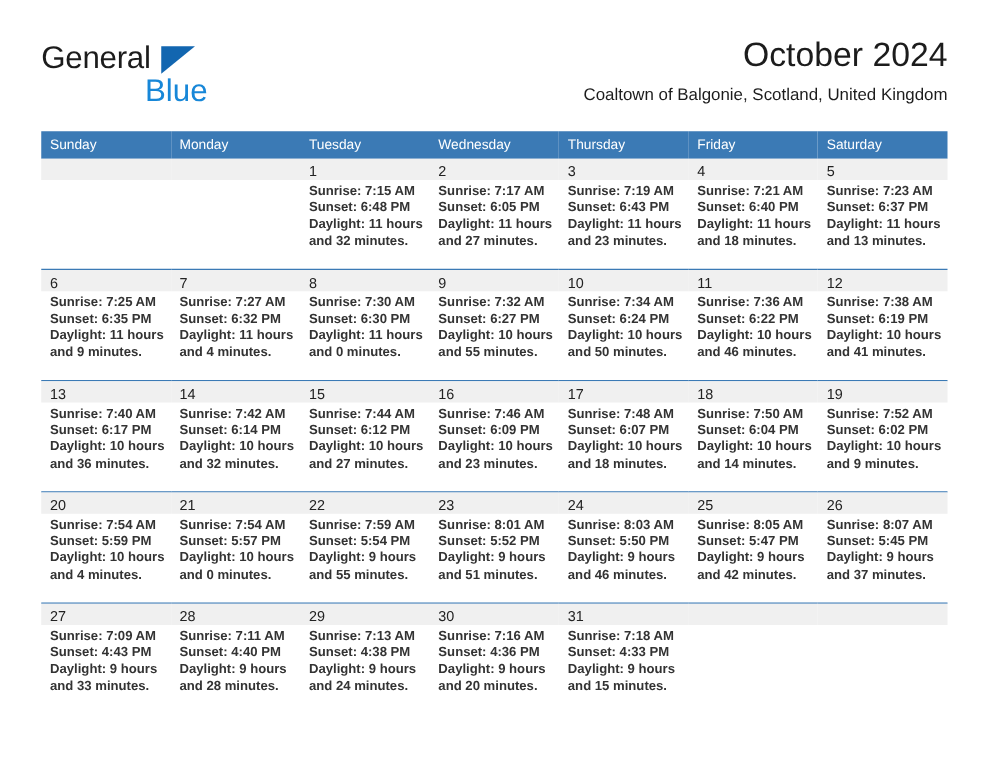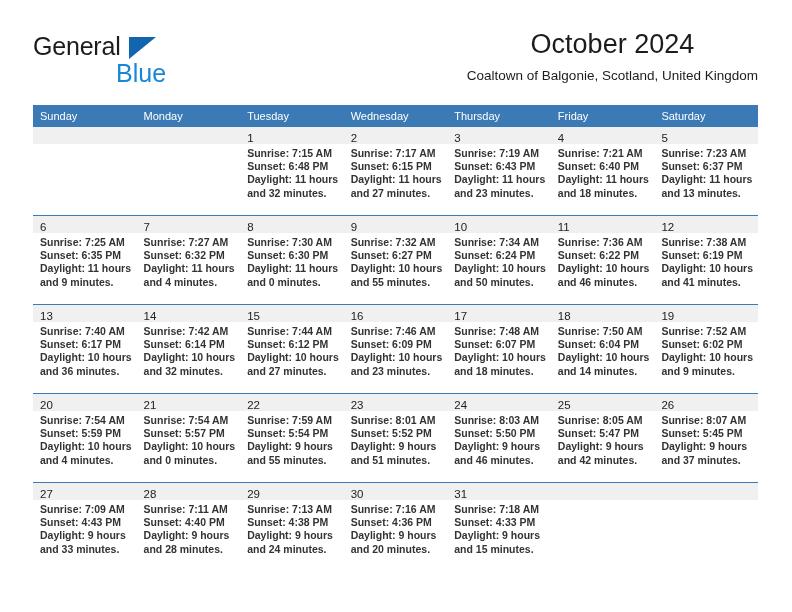--- a/index.html
+++ b/index.html
@@ -72,21 +72,20 @@
     top: 0;
     text-align: right;
   }
   .cal-title {
     font-size: 27px;
     line-height: 32px;
     color: #1c1c1c;
     font-weight: normal;
     margin: 0;
     white-space: nowrap;
-    text-align: center;
   }
   .cal-subtitle {
     font-size: 13.5px;
     line-height: 20px;
     color: #1c1c1c;
     margin: 6px 0 0 0;
     white-space: nowrap;
   }
 
   
@@ -206,21 +205,21 @@
                 <div class="cell-line">Daylight: 11 hours</div>
                 <div class="cell-line">and 32 minutes.</div>
               </div>
             </div>
           </td>
           <td>
             <div class="cell">
               <div class="daynum-band"><span class="daynum">2</span></div>
               <div class="cell-body">
                 <div class="cell-line">Sunrise: 7:17 AM</div>
-                <div class="cell-line">Sunset: 6:15 PM</div>
+                <div class="cell-line">Sunset: 6:05 PM</div>
                 <div class="cell-line">Daylight: 11 hours</div>
                 <div class="cell-line">and 27 minutes.</div>
               </div>
             </div>
           </td>
           <td>
             <div class="cell">
               <div class="daynum-band"><span class="daynum">3</span></div>
               <div class="cell-body">
                 <div class="cell-line">Sunrise: 7:19 AM</div>

